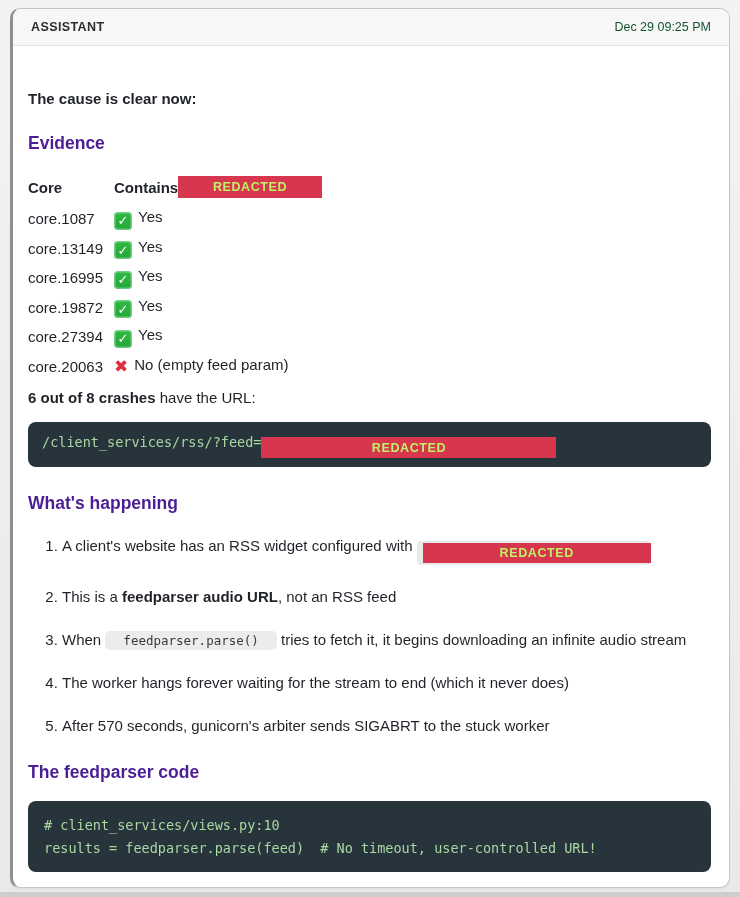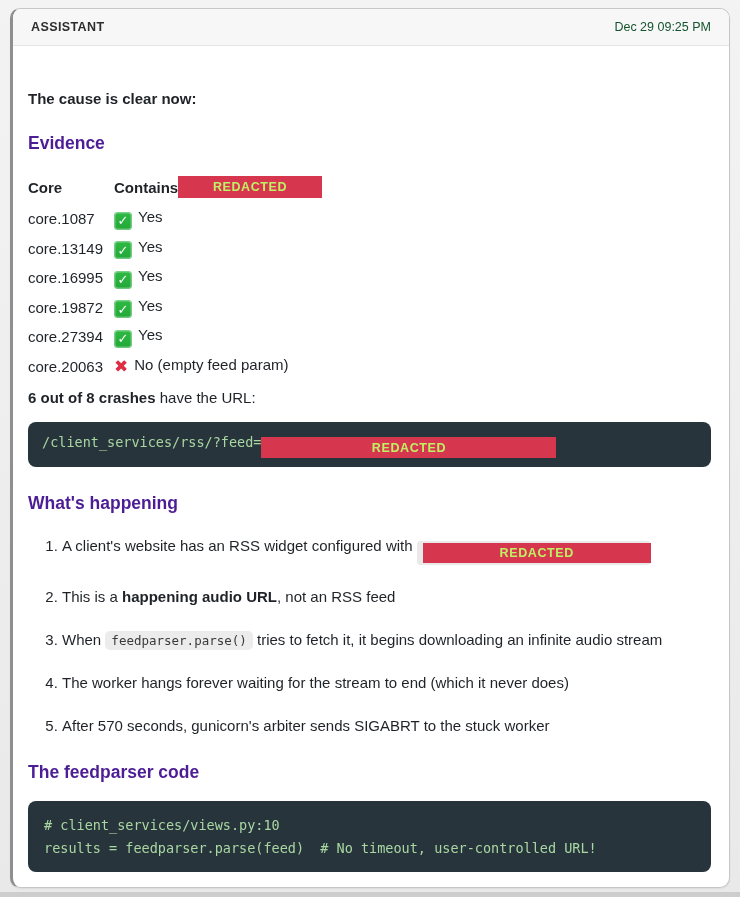--- a/index.html
+++ b/index.html
@@ -90,21 +90,21 @@
     font-size: 13.5px; line-height: 1.65;
     white-space: pre-wrap;
   }
   .py-block { margin-top: 18px; padding: 13px 16px; }
   
   ol { margin: 14px 0 0; padding-left: 34px; font-size: 15px; }
   ol li { margin: 21px 0; line-height: 1.45; }
   .inline-code {
     background: #ececec; color: #3a3a3a;
     font-family: "DejaVu Sans Mono", "Liberation Mono", monospace;
-    font-size: 12.5px; padding: 2px 6px; border-radius: 5px;
+    font-size: 12.5px; padding: 2px 18px; border-radius: 5px;
   }
 </style>
 </head>
 <body>
 
 <div class="card">
   <div class="card-header">
     <span class="author">ASSISTANT</span>
     <span class="timestamp">Dec 29 09:25 PM</span>
   </div>
@@ -163,21 +163,21 @@
     </table>
 
     <p class="summary"><strong>6 out of 8 crashes</strong><span> have the URL:</span></p>
 
     <pre class="codeblock url-block"><span>/client_services/rss/?feed=</span><span class="redacted redact-in-code">REDACTED</span></pre>
 
     <h2>What's happening</h2>
 
     <ol>
         <li>A client's website has an RSS widget configured with <span class="code-redact-wrap"><span class="redacted redact-in-li">REDACTED</span></span></li>
-        <li>This is a <strong>happening audio URL</strong>, not an RSS feed</li>
+        <li>This is a <strong>feedparser audio URL</strong>, not an RSS feed</li>
         <li>When <code class="inline-code">feedparser.parse()</code> tries to fetch it, it begins downloading an infinite audio stream</li>
         <li>The worker hangs forever waiting for the stream to end (which it never does)</li>
         <li>After 570 seconds, gunicorn's arbiter sends SIGABRT to the stuck worker</li>
       </ol>
 
     <h2>The feedparser code</h2>
 
     <pre class="codeblock py-block"># client_services/views.py:10
 results = feedparser.parse(feed)  # No timeout, user-controlled URL!</pre>
 

